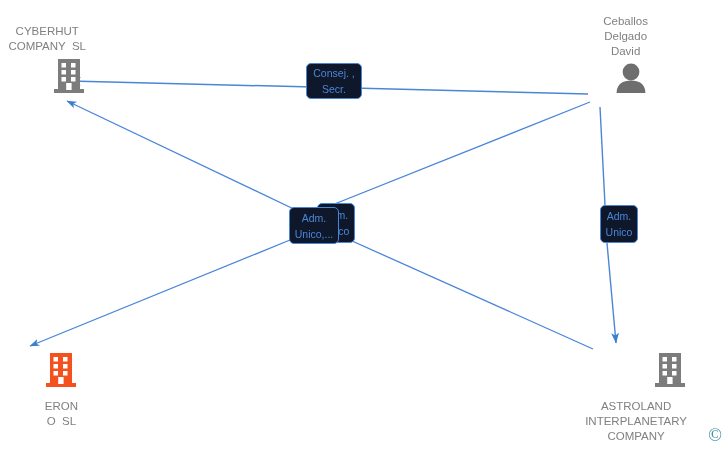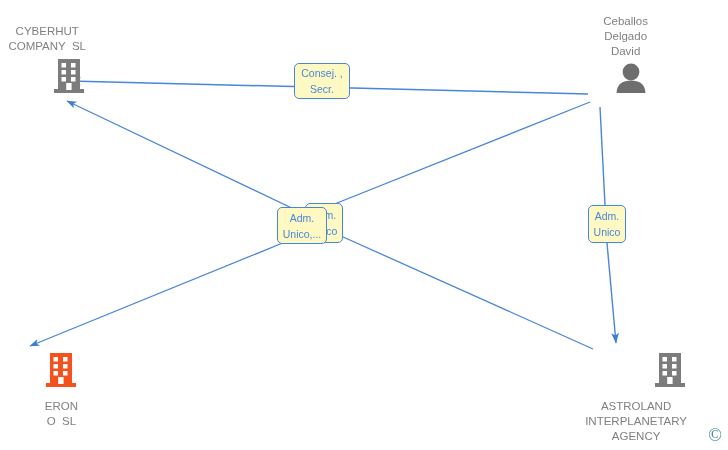--- a/index.html
+++ b/index.html
@@ -43,32 +43,33 @@
   }
   .node.cap-top .caption { margin-bottom: 4px; }
   .node.cap-bottom .caption { margin-top: 7px; }
 
   
   .reltag {
     position: absolute;
     box-sizing: border-box;
     border: 1px solid #4a86d8;
     border-radius: 5px;
-    background: #fef9c3;
+    background: #0f172a;
     color: #4a86d8;
     font-size: 10.5px;
     line-height: 16px;
     text-align: center;
     display: flex;
     flex-direction: column;
     justify-content: center;
     align-items: center;
     white-space: pre;
     overflow: hidden;
     z-index: 5;
+    margin-left: 12px;
   }
   .reltag.behind { z-index: 4; }
 
   
   #watermark {
     position: absolute;
     right: 6px;
     bottom: 6px;
     display: flex;
     align-items: center;
@@ -161,21 +162,21 @@
         <rect x="19" y="5" width="4.5" height="4.5" fill="#ffffff"></rect>
         <rect x="9.5" y="12" width="4.5" height="4.5" fill="#ffffff"></rect>
         <rect x="19" y="12" width="4.5" height="4.5" fill="#ffffff"></rect>
         <rect x="9.5" y="19" width="4.5" height="4.5" fill="#ffffff"></rect>
         <rect x="19" y="19" width="4.5" height="4.5" fill="#ffffff"></rect>
         <rect x="14.2" y="25" width="5.4" height="7" fill="#ffffff"></rect>
       </svg>
     </span>
     <div class="caption">ASTROLAND
 INTERPLANETARY
-AGENCY</div>
+COMPANY</div>
   </div>
 
   <div class="node cap-bottom" style="left:-22px; top:352px; width:100px;">
     <span class="icon">
       <svg width="34" height="36" viewBox="0 0 34 36" xmlns="http://www.w3.org/2000/svg">
         <rect x="6" y="1" width="22" height="31" fill="#f4511e"></rect>
         <rect x="2" y="31" width="30" height="4" fill="#f4511e"></rect>
         <rect x="9.5" y="5" width="4.5" height="4.5" fill="#ffffff"></rect>
         <rect x="19" y="5" width="4.5" height="4.5" fill="#ffffff"></rect>
         <rect x="9.5" y="12" width="4.5" height="4.5" fill="#ffffff"></rect>

